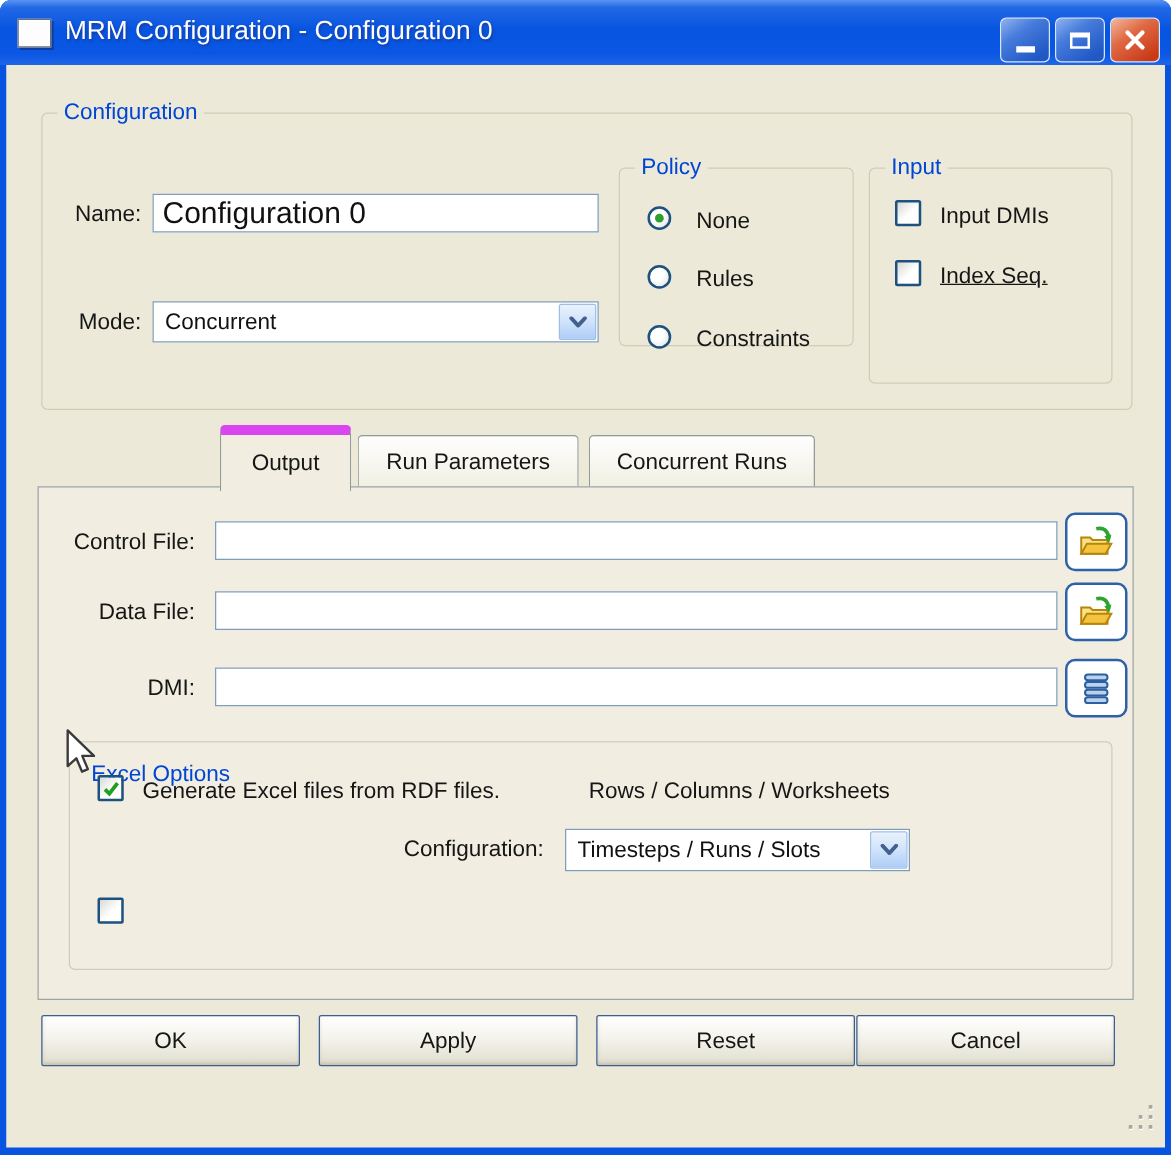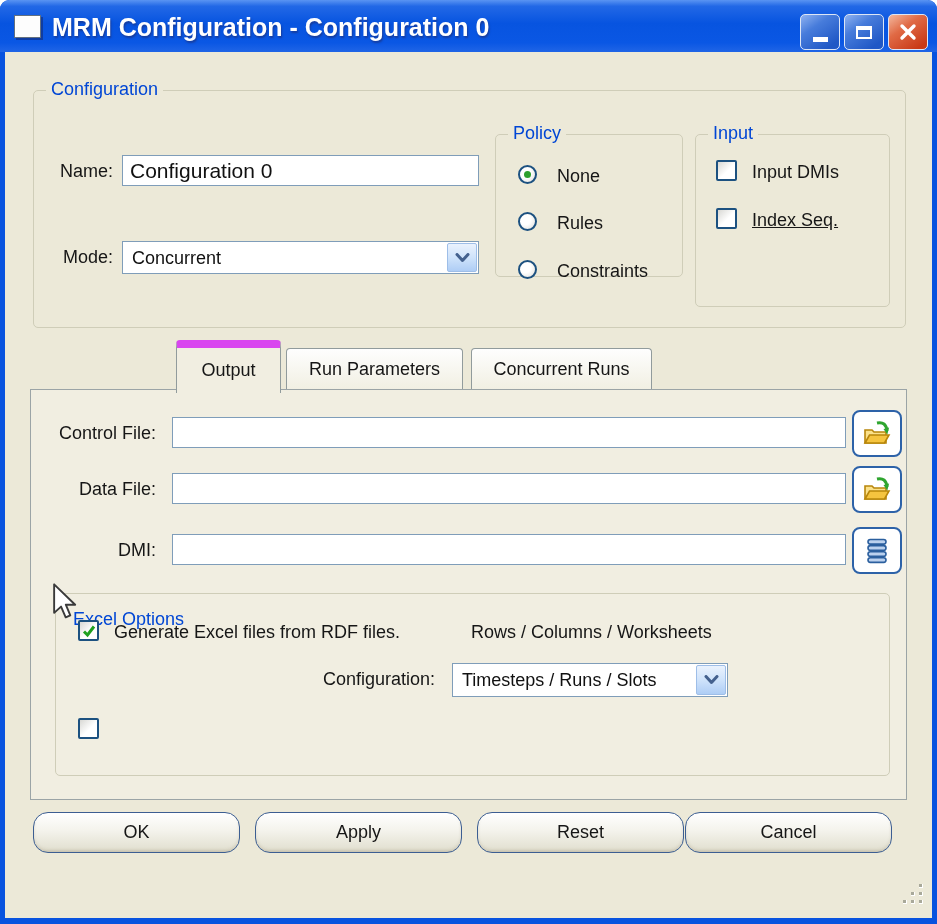--- a/index.html
+++ b/index.html
@@ -3,39 +3,39 @@
 <meta charset="utf-8">
 <style>
   html,body{margin:0;padding:0;background:#fff;}
   *{box-sizing:border-box;font-family:"Liberation Sans",sans-serif;}
   #window{position:relative;width:937px;height:924px;background:#0853DF;border-radius:9px 9px 0 0;overflow:hidden;}
   
   .titlebar{position:absolute;left:0;top:0;right:0;height:52px;border-radius:9px 9px 0 0;
     background:linear-gradient(180deg,#5A94F2 0%,#2268E6 12%,#0754E0 45%,#0A57E4 82%,#2065E6 100%);}
   .win-icon{position:absolute;left:14px;top:15px;width:27px;height:23px;background:#FDFDFD;
     border:1px solid #63707F;box-shadow:2px 2px 0 rgba(20,40,110,.55), inset 1px 1px 0 #fff;}
-  .title{position:absolute;left:52px;top:13px;font-size:25px;font-weight:bold;color:#fff;
+  .title{position:absolute;left:52px;top:13px;font-size:21px;font-weight:normal;color:#fff;
     text-shadow:1px 2px 2px #173D9E;white-space:nowrap;}
   .tbb{position:absolute;top:14px;width:40px;height:36px;border-radius:5px;border:1px solid #DDE6F5;
     display:flex;align-items:center;justify-content:center;}
   .tbb.minb{right:97px;background:linear-gradient(145deg,#8FB2F0 0%,#477CDB 35%,#2058C6 85%);}
   .tbb.maxb{right:53px;background:linear-gradient(145deg,#8FB2F0 0%,#477CDB 35%,#2058C6 85%);}
   .tbb.closeb{right:9px;background:linear-gradient(145deg,#F3B89E 0%,#E06A45 38%,#C93A17 88%);}
   .glyph-min{width:15px;height:5px;background:#fff;margin-top:14px;}
   .glyph-max{width:16px;height:13px;border:2px solid #fff;border-top-width:4px;}
   
   .client{position:absolute;left:5px;right:5px;top:52px;bottom:6px;background:#ECE9D8;}
   
   .grp{position:absolute;border:1px solid #CFCDB8;border-radius:5px;}
   .legend{position:absolute;top:-12px;left:12px;padding:0 5px;color:#0046D5;font-size:18px;background:#ECE9D8;white-space:nowrap;}
   .legend.on-panel{background:#F1EEE1;margin-top:27px;}
   .lbl{position:absolute;font-size:18px;color:#161616;white-space:nowrap;}
   .r{text-align:right;}
   
-  .txtin{position:absolute;border:1px solid #7F9DB9;background:#fff;font-size:21px;color:#111;
+  .txtin{position:absolute;border:1px solid #7F9DB9;background:#fff;font-size:24px;color:#111;
     padding:0 7px;outline:none;}
   
   .combo{position:absolute;border:1px solid #7F9DB9;background:#fff;}
   .combo-text{position:absolute;left:9px;top:50%;transform:translateY(-50%);font-size:18px;color:#111;white-space:nowrap;}
   .combo-btn{position:absolute;right:1px;top:1px;bottom:1px;width:30px;border-radius:2px;
     background:linear-gradient(180deg,#EAF2FD 0%,#CFE3FB 50%,#AECDF5 100%);
     border:1px solid #9EBEE8;display:flex;align-items:center;justify-content:center;}
   
   .tab{position:absolute;border:1px solid #919B9C;border-bottom:none;border-radius:4px 4px 0 0;
     background:linear-gradient(180deg,#FEFEFE 0%,#F1EFE2 100%);display:flex;align-items:center;justify-content:center;
@@ -48,21 +48,21 @@
   
   .cb{position:absolute;width:21px;height:21px;border:2px solid #1C5180;border-radius:2px;
     background:linear-gradient(135deg,#D8D8D4 0%,#FFFFFF 55%);z-index:4;}
   .cb svg{display:none;position:absolute;left:1px;top:1px;}
   .cb.checked svg{display:block;}
   .rad{position:absolute;width:19px;height:19px;border:2px solid #1C5180;border-radius:50%;
     background:radial-gradient(circle at 35% 35%,#fff 40%,#DCDCD8 100%);z-index:4;}
   .rad .dot{display:none;position:absolute;left:4px;top:4px;width:7px;height:7px;border-radius:50%;background:#2DA02D;}
   .rad.checked .dot{display:block;}
   
-  .btn{position:absolute;top:812px;width:207px;height:41px;border:1px solid #3C5E92;border-radius:15px;
+  .btn{position:absolute;top:812px;width:207px;height:41px;border:1px solid #3C5E92;border-radius:2px;
     background:linear-gradient(180deg,#FFFFFF 0%,#F4F3EC 45%,#E3E1D2 92%,#D8D6C6 100%);
     font-size:18px;color:#161616;display:flex;align-items:center;justify-content:center;
     box-shadow:inset 0 -2px 3px rgba(150,140,110,.25);z-index:4;}
   
   .grip{position:absolute;left:903px;top:884px;width:20px;height:20px;z-index:4;}
   .grip i{position:absolute;width:4px;height:4px;background:#A9A99A;box-shadow:-1px -1px 0 #fff inset;}
   
   .cursor{position:absolute;left:52px;top:583px;z-index:50;}
 </style>
 </head>

